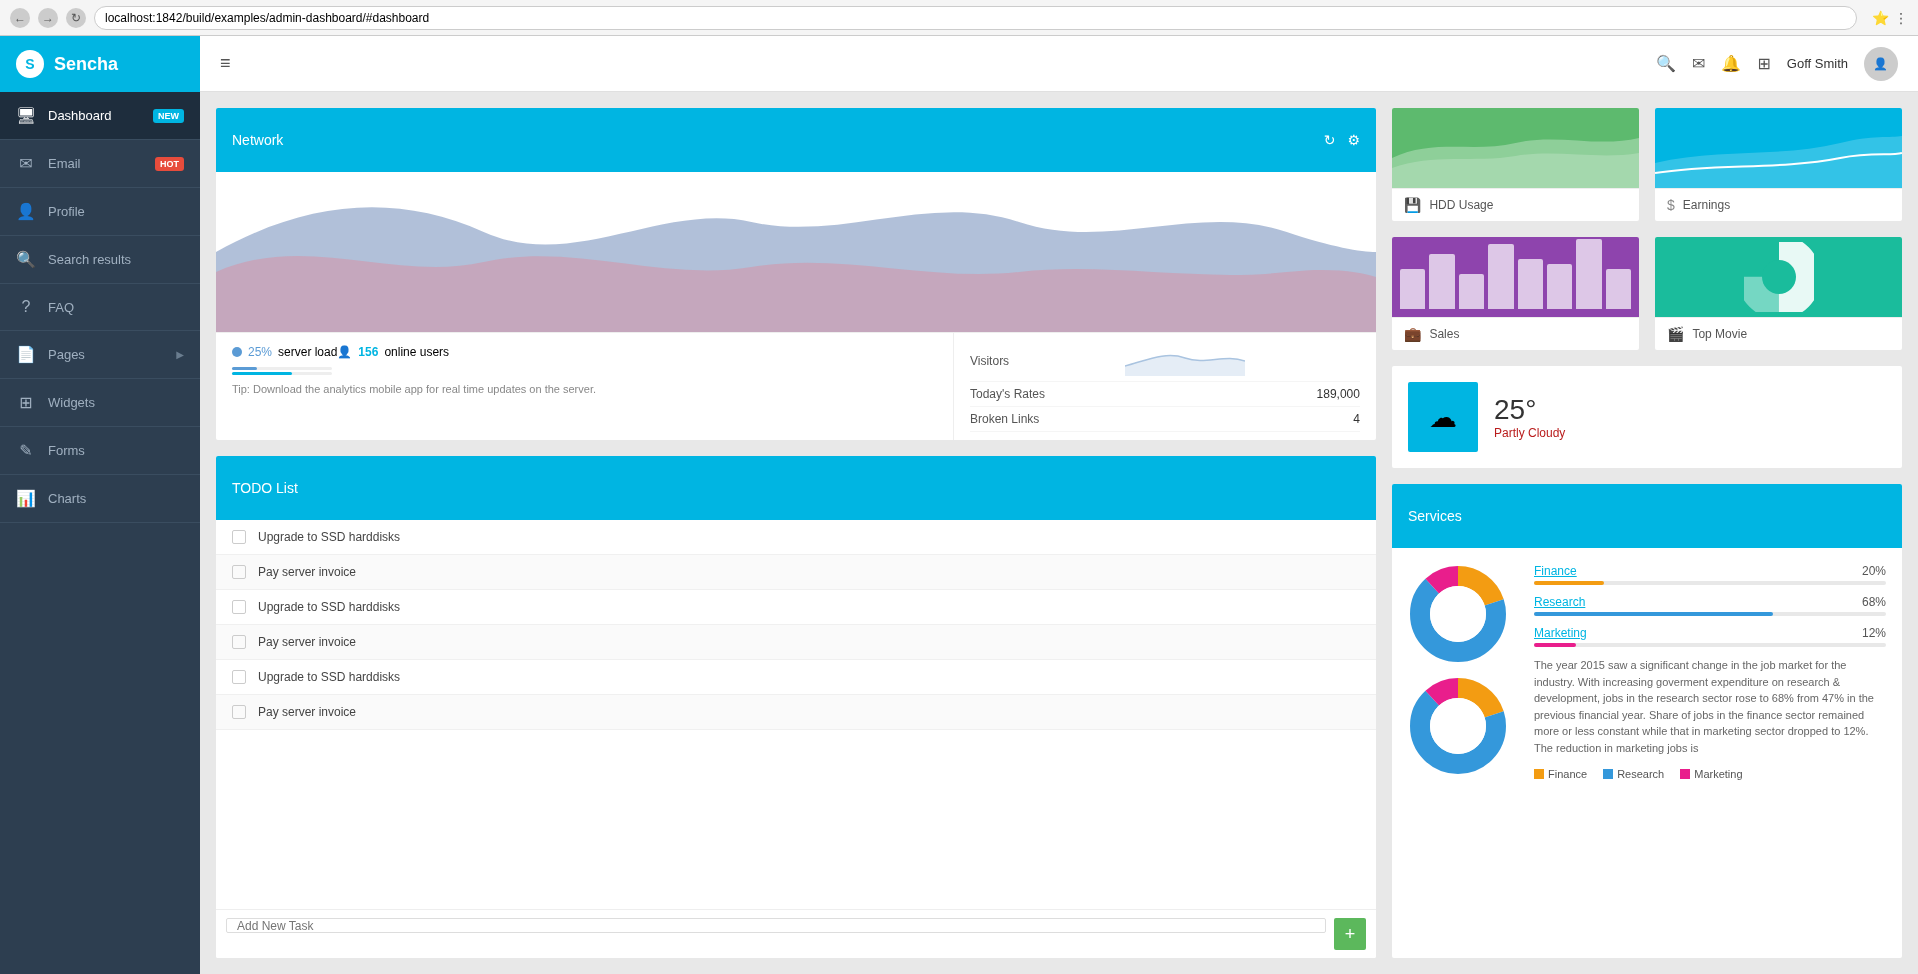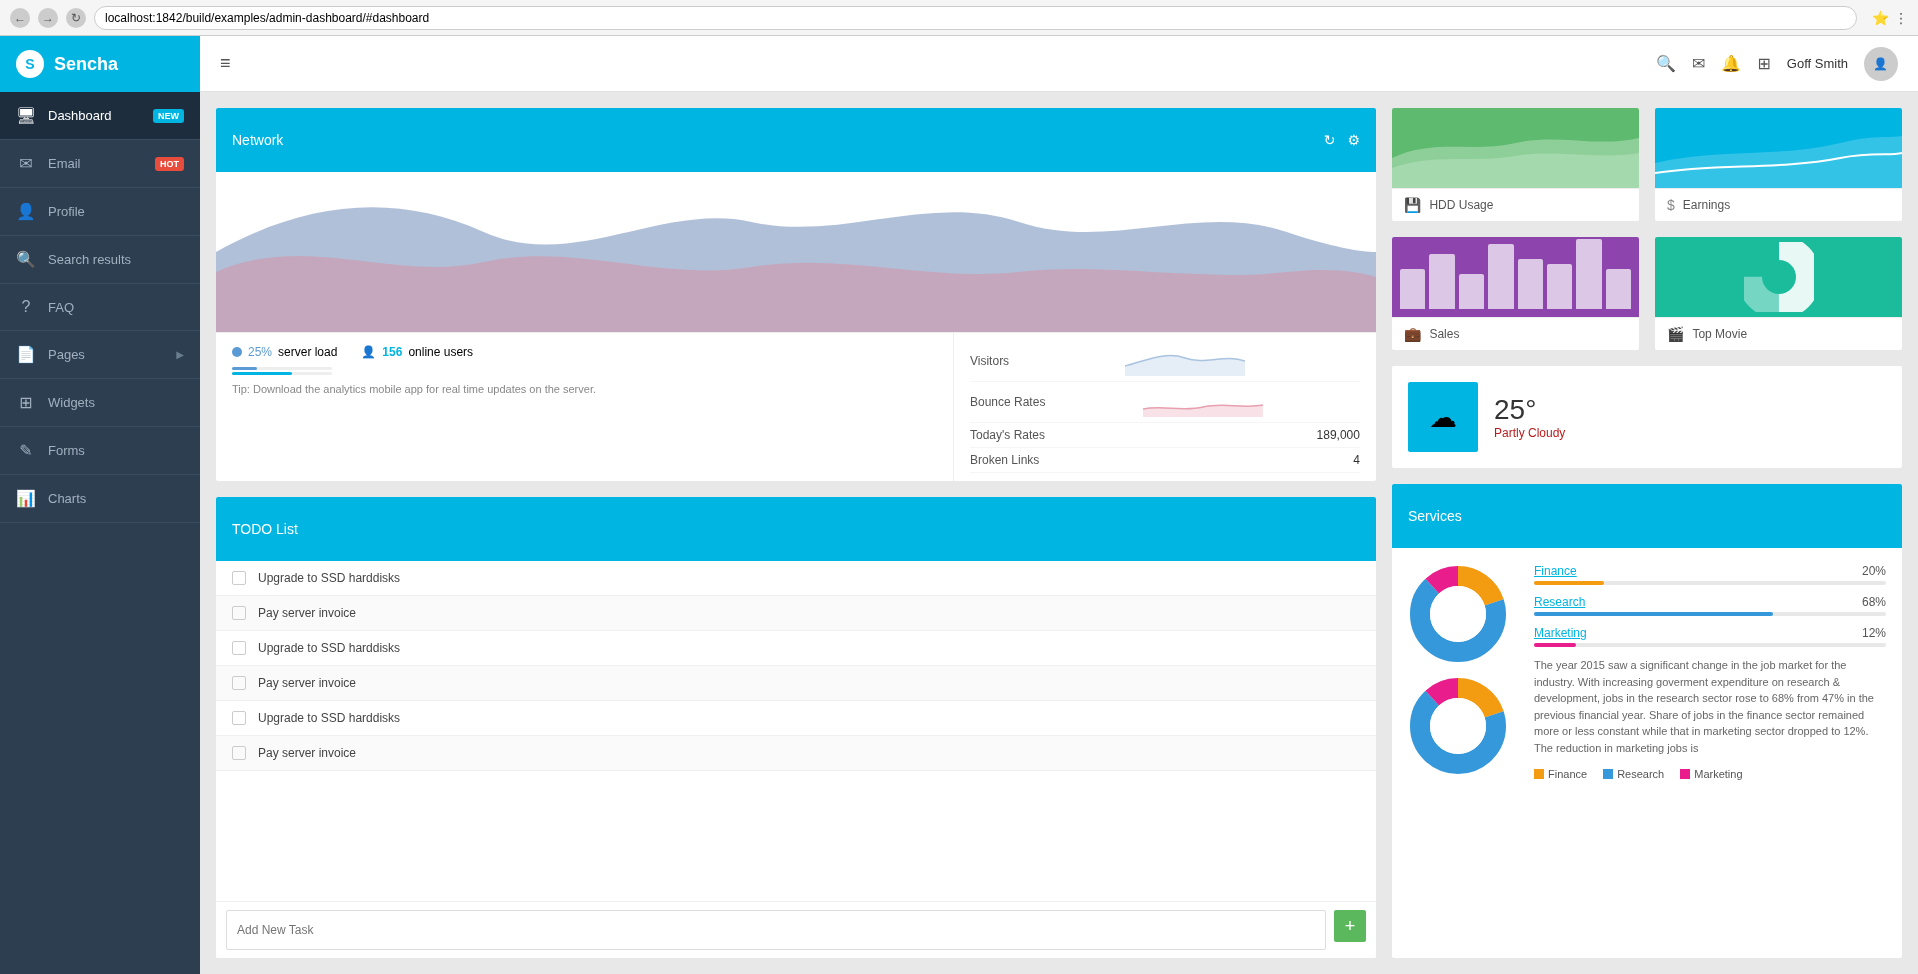--- a/index.html
+++ b/index.html
@@ -162,21 +162,20 @@
       display: flex;
       align-items: flex-start;
       border-top: 1px solid #eee;
     }
     .stats-left {
       flex: 1;
       padding: 12px 16px;
     }
     .stat-items {
       display: flex;
-      gap: 24px;
       margin-bottom: 8px;
       text-align: right;
     }
     .stat-item {
       display: flex; align-items: center; gap: 6px;
       font-size: 12px;
     }
     .stat-dot { width: 10px; height: 10px; border-radius: 50%; }
     .stat-dot-blue { background: #5b9bd5; }
     .stat-bar {
@@ -216,21 +215,21 @@
       border-radius: 2px; cursor: pointer; flex-shrink: 0;
     }
     .todo-text { font-size: 12px; color: #444; }
     .todo-footer {
       padding: 8px 10px;
       display: flex; gap: 8px;
       background: white;
       border-top: 1px solid #eee;
     }
     .todo-input {
-      flex: 1; height: 40px; border: 1px solid #ddd;
+      flex: 1; height: 15px; border: 1px solid #ddd;
       border-radius: 2px; padding: 0 10px; font-size: 12px;
       color: #000000;
     }
     .add-btn {
       width: 32px; height: 32px; background: #5cb85c;
       border: none; border-radius: 2px; color: white;
       font-size: 18px; cursor: pointer; display: flex;
       align-items: center; justify-content: center;
     }
 
@@ -476,28 +475,20 @@
                   <div class="stat-bar-fill stat-bar-teal"></div>
                 </div>
                 <div class="tip-text">Tip: Download the analytics mobile app for real time updates on the server.</div>
               </div>
               <div class="stats-right">
                 <div class="metric-row">
                   <span class="metric-label">Visitors</span>
                   <svg width="120" height="30">
                     <path d="M0,20 C20,15 40,5 60,12 C80,19 100,8 120,15" stroke="#aac4e0" stroke-width="1.5" fill="none"></path>
                     <path d="M0,20 C20,15 40,5 60,12 C80,19 100,8 120,15 L120,30 L0,30Z" fill="rgba(170,196,224,0.3)"></path>
-                  </svg>
-                  <span class="metric-value"></span>
-                </div>
-                <div class="metric-row">
-                  <span class="metric-label">Bounce Rates</span>
-                  <svg width="120" height="30">
-                    <path d="M0,22 C20,18 40,25 60,20 C80,15 100,22 120,18" stroke="#e8a0b0" stroke-width="1.5" fill="none"></path>
-                    <path d="M0,22 C20,18 40,25 60,20 C80,15 100,22 120,18 L120,30 L0,30Z" fill="rgba(232,160,176,0.3)"></path>
                   </svg>
                   <span class="metric-value"></span>
                 </div>
                 <div class="metric-row">
                   <span class="metric-label">Today's Rates</span>
                   <div style="width:120px;"></div>
                   <span class="metric-value">189,000</span>
                 </div>
                 <div class="metric-row">
                   <span class="metric-label">Broken Links</span>

